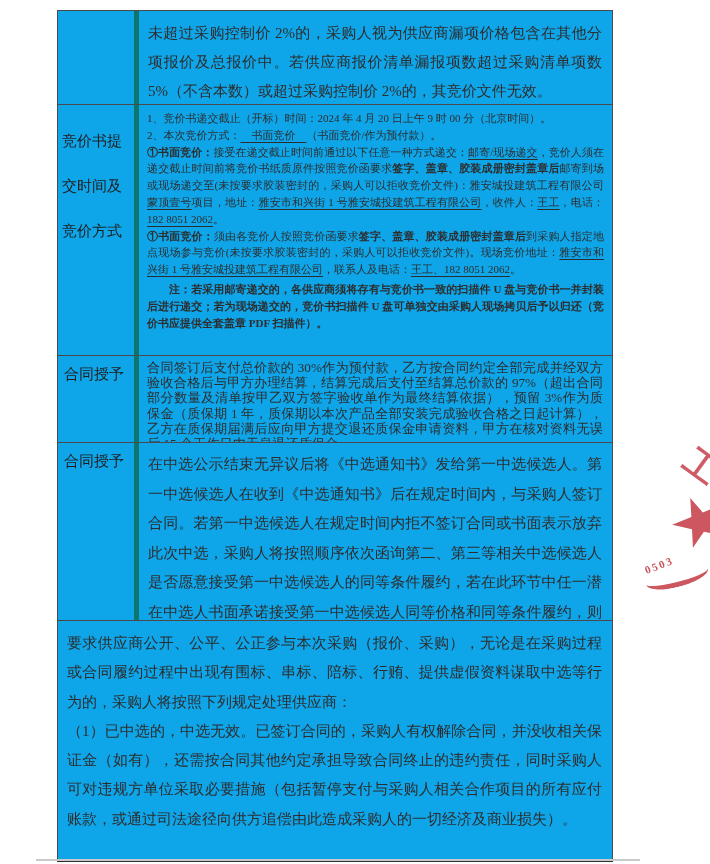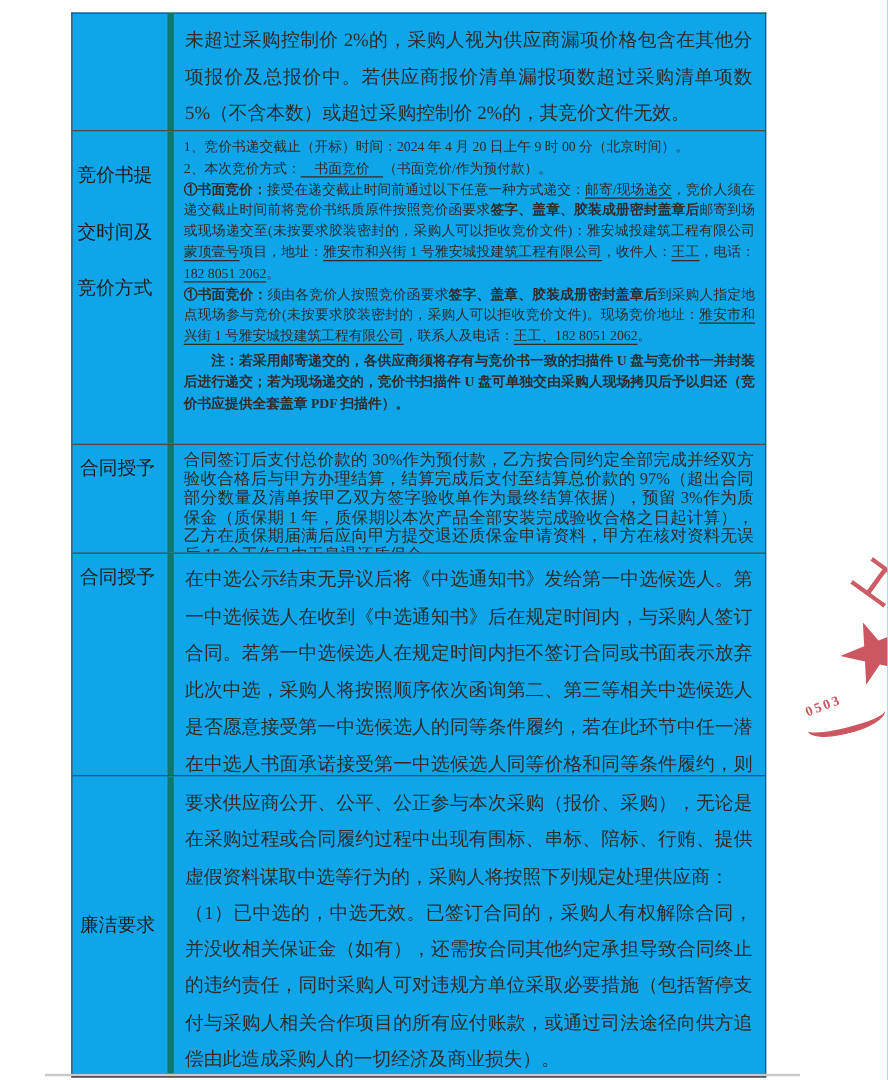--- a/index.html
+++ b/index.html
@@ -130,23 +130,20 @@
     <div class="trow r4">
       <div class="th">
         <span class="hlabel">合同授予</span>
       </div>
       <div class="td">
           <p><span>在中选公示结束无异议后将《中选通知书》发给第一中选候选人。第一中选候选人在收到《中选通知书》后在规定时间内，与采购人签订合同。若第一中选候选人在规定时间内拒不签订合同或书面表示放弃此次中选，采购人将按照顺序依次函询第二、第三等相关中选候选人是否愿意接受第一中选候选人的同等条件履约，若在此环节中任一潜在中选人书面承诺接受第一中选候选人同等价格和同等条件履约，则确定为中选人，并通过城投公司官网发布公示。</span></p>
         </div>
     </div>
 
     <div class="trow r5">
-      <div class="th">
-        <span class="hlabel">廉洁要求</span>
-      </div>
       <div class="td">
           <p><span>要求供应商公开、公平、公正参与本次采购（报价、采购），无论是在采购过程或合同履约过程中出现有围标、串标、陪标、行贿、提供虚假资料谋取中选等行为的，采购人将按照下列规定处理供应商：</span></p>
           <p><span>（1）已中选的，中选无效。已签订合同的，采购人有权解除合同，并没收相关保证金（如有），还需按合同其他约定承担导致合同终止的违约责任，同时采购人可对违规方单位采取必要措施（包括暂停支付与采购人相关合作项目的所有应付账款，或通过司法途径向供方追偿由此造成采购人的一切经济及商业损失）。</span></p>
         </div>
     </div>
 
   </div>
 
   <div class="seal">
     <span class="seal-char">工</span>

